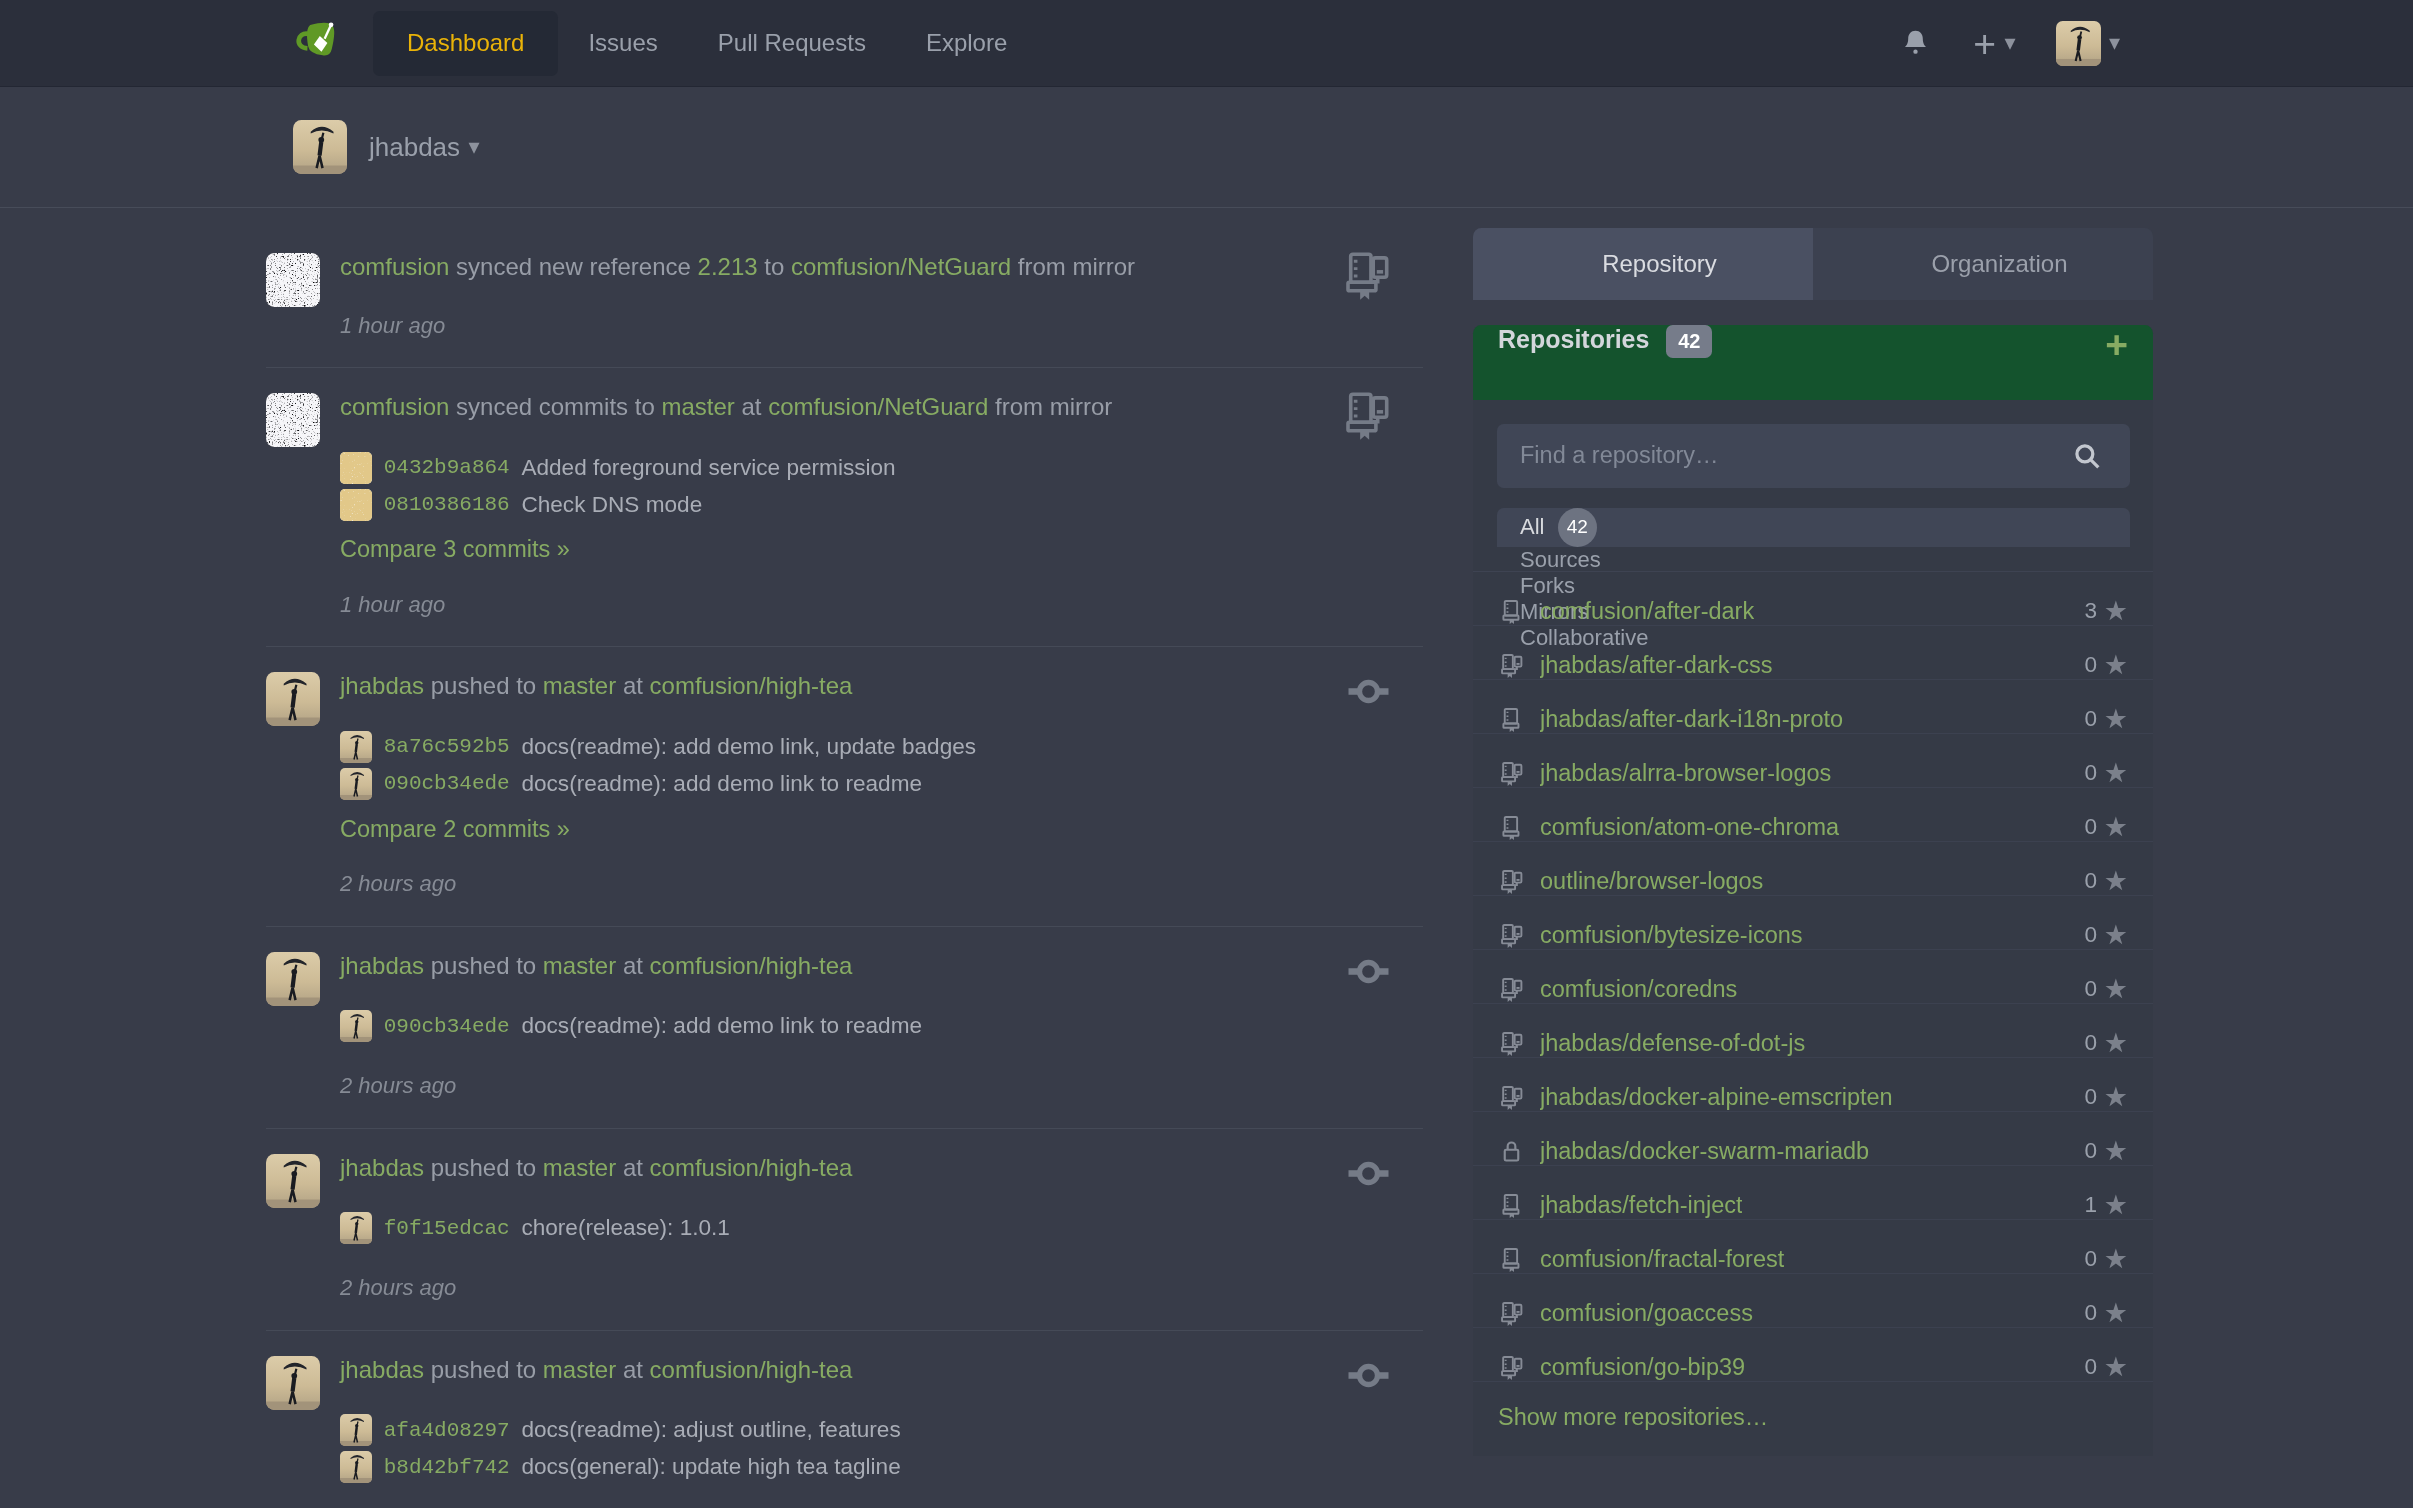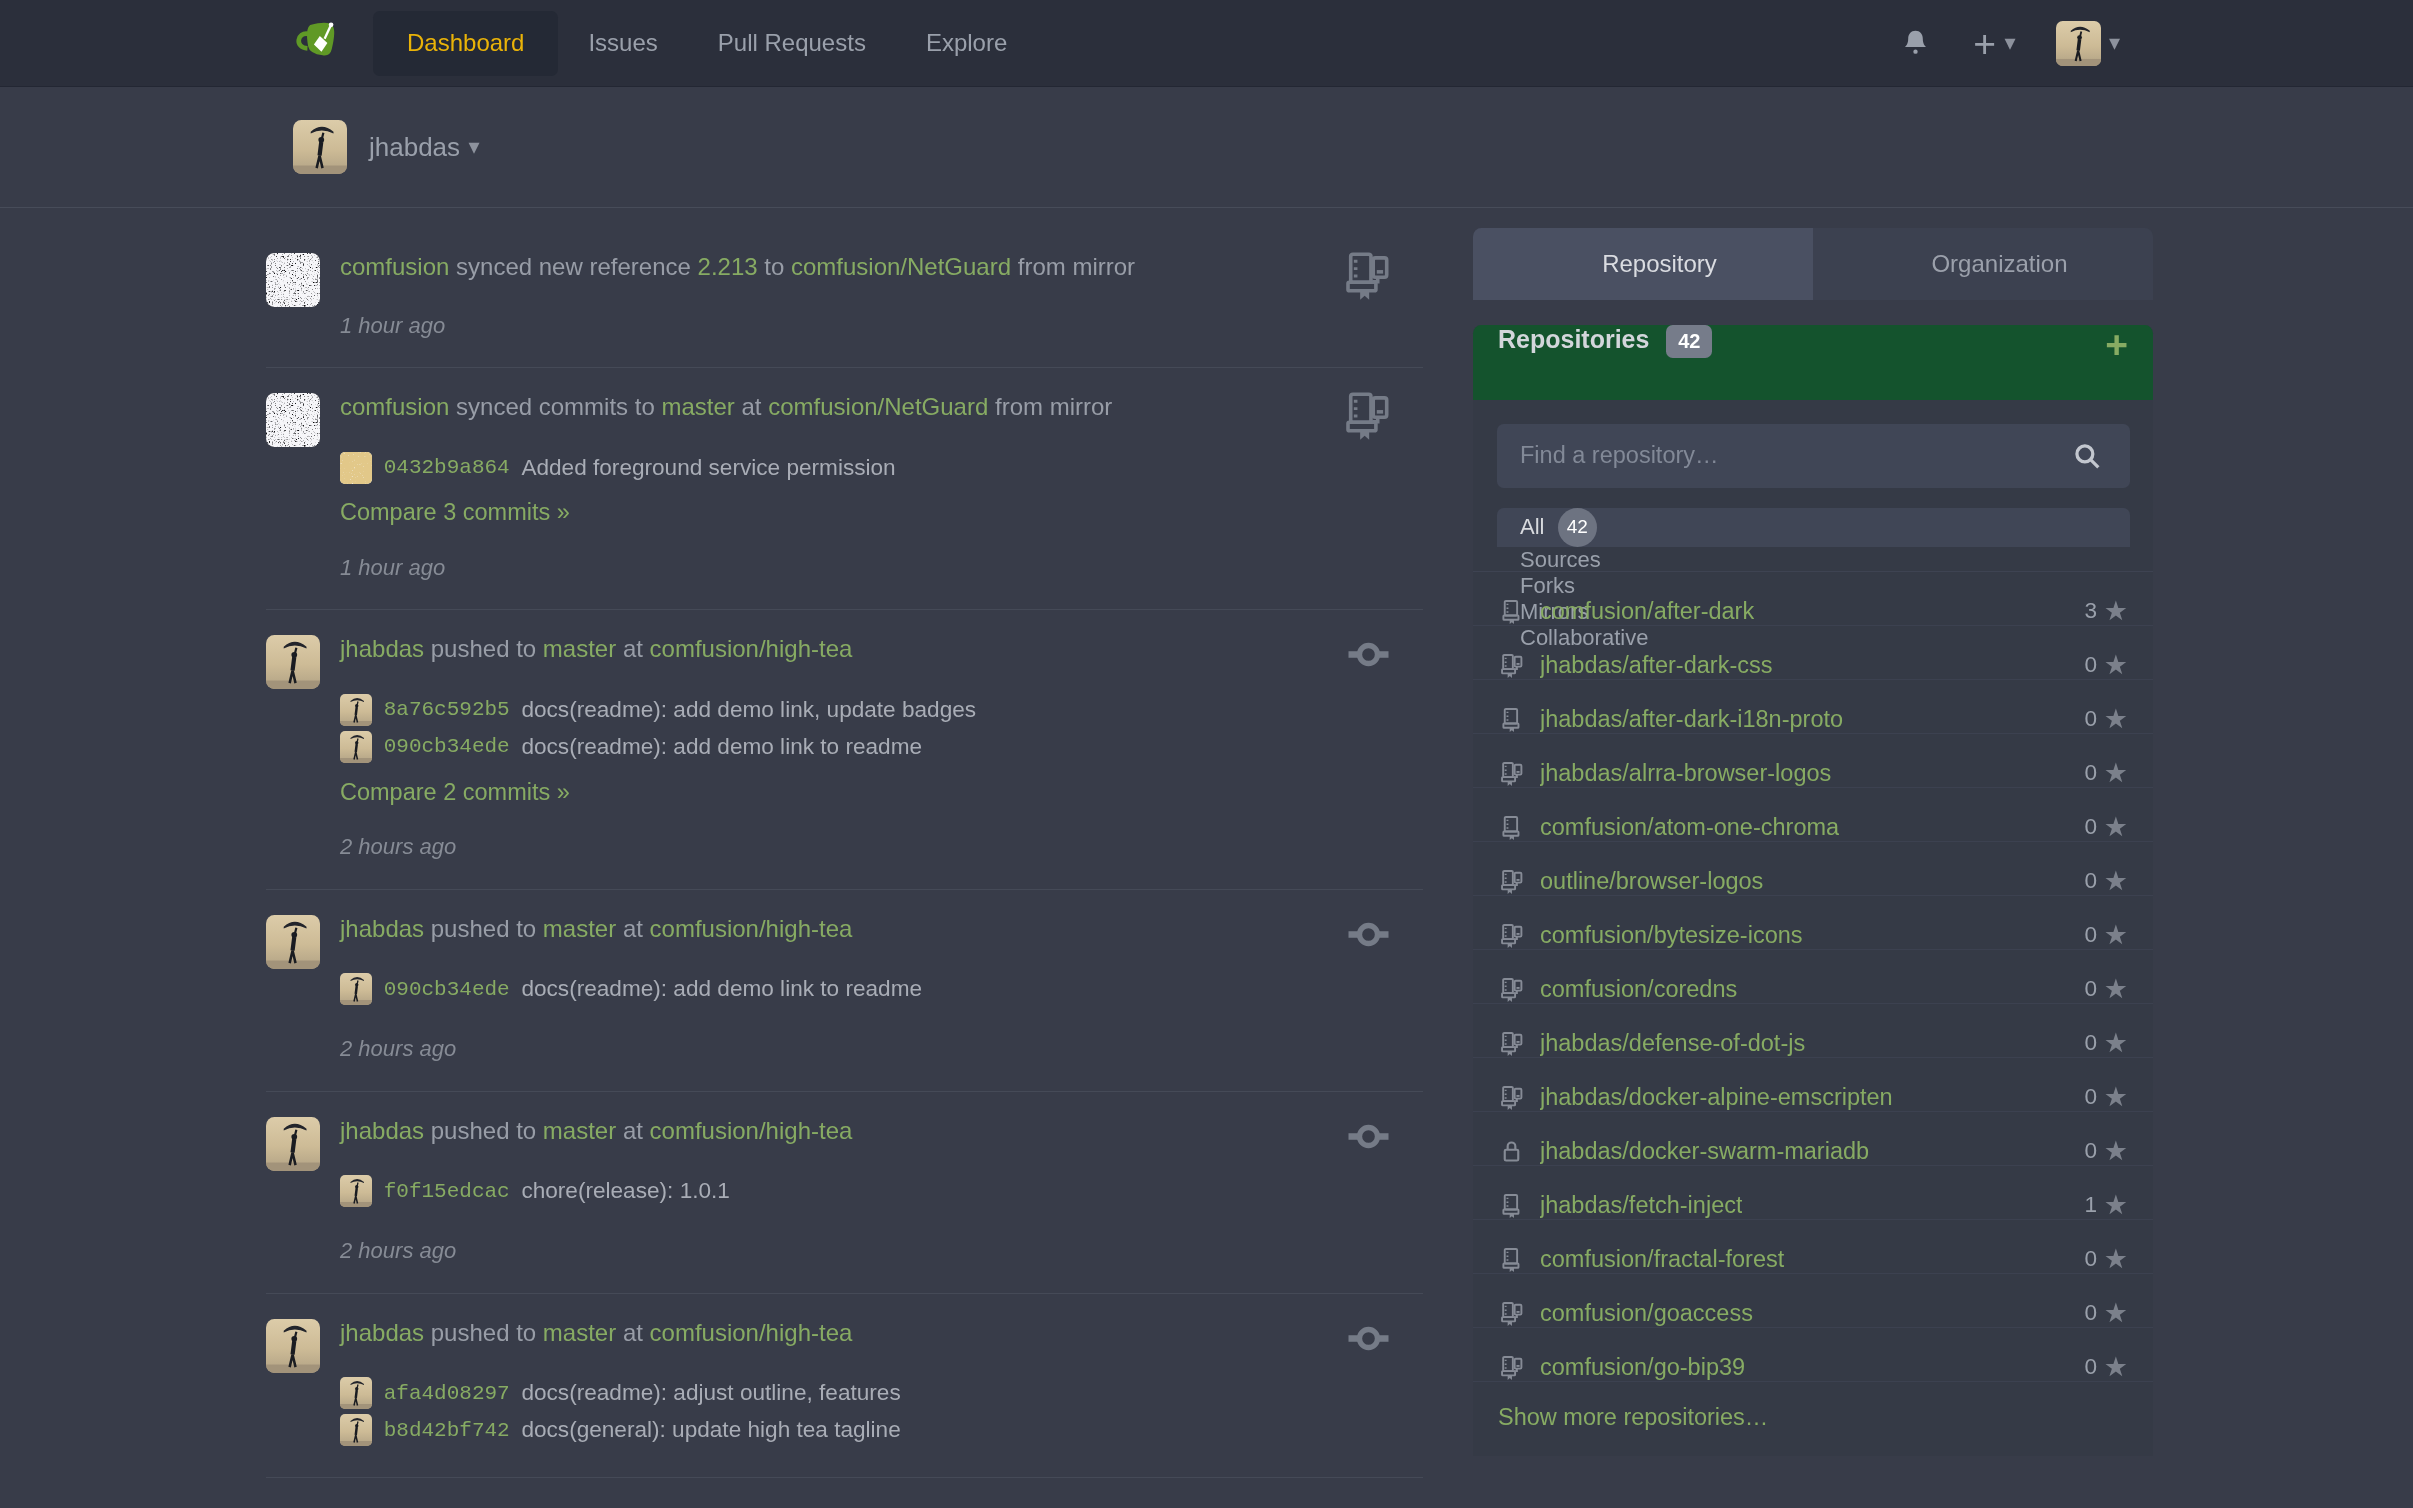--- a/index.html
+++ b/index.html
@@ -218,20 +218,31 @@
       <span class="mini-av"><svg viewBox="0 0 64 64" width="100%" height="100%" preserveAspectRatio="none">
       <filter id="nzgold" x="0" y="0" width="100%" height="100%">
         <feTurbulence type="fractalNoise" baseFrequency="0.45" numOctaves="2" seed="9" stitchTiles="stitch"></feTurbulence>
         <feColorMatrix type="matrix" values="0 0 0 0 0.76  0 0 0 0 0.58  0 0 0 0 0.25  2.0 2.0 2.0 0 -1.4"></feColorMatrix>
       </filter>
       <rect width="64" height="64" fill="#f4efe2"></rect>
       <rect width="64" height="64" filter="url(#nzgold)"></rect>
     </svg></span>
       <a class="commit-hash" href="#">0432b9a864</a>
       <span class="commit-msg">Added foreground service permission</span>
+    </div><div class="commit-row">
+      <span class="mini-av"><svg viewBox="0 0 64 64" width="100%" height="100%" preserveAspectRatio="none">
+      <filter id="nzgold" x="0" y="0" width="100%" height="100%">
+        <feTurbulence type="fractalNoise" baseFrequency="0.45" numOctaves="2" seed="9" stitchTiles="stitch"></feTurbulence>
+        <feColorMatrix type="matrix" values="0 0 0 0 0.76  0 0 0 0 0.58  0 0 0 0 0.25  2.0 2.0 2.0 0 -1.4"></feColorMatrix>
+      </filter>
+      <rect width="64" height="64" fill="#f4efe2"></rect>
+      <rect width="64" height="64" filter="url(#nzgold)"></rect>
+    </svg></span>
+      <a class="commit-hash" href="#">0810386186</a>
+      <span class="commit-msg">Check DNS mode</span>
     </div><a class="compare green-link" href="#">Compare 3 commits »</a>
         </div>
         <div class="fi-time">1 hour ago</div>
       </div>
       <div class="fi-icon"><svg viewBox="0 0 24 24" fill="none" stroke="currentColor" stroke-width="1.6">
       <rect x="5.2" y="2.8" width="9" height="12.4" rx="1"></rect>
       <line x1="7.4" y1="5.2" x2="7.4" y2="13.4" stroke-dasharray="1.3 2"></line>
       <rect x="4" y="15.2" width="12.4" height="3.8" rx="0.6"></rect>
       <path d="M9.4 19 v4 l2-1.8 2 1.8 v-4 z" fill="currentColor" stroke="none"></path>
       <rect x="15.2" y="4.4" width="6" height="8.6" rx="1"></rect>

